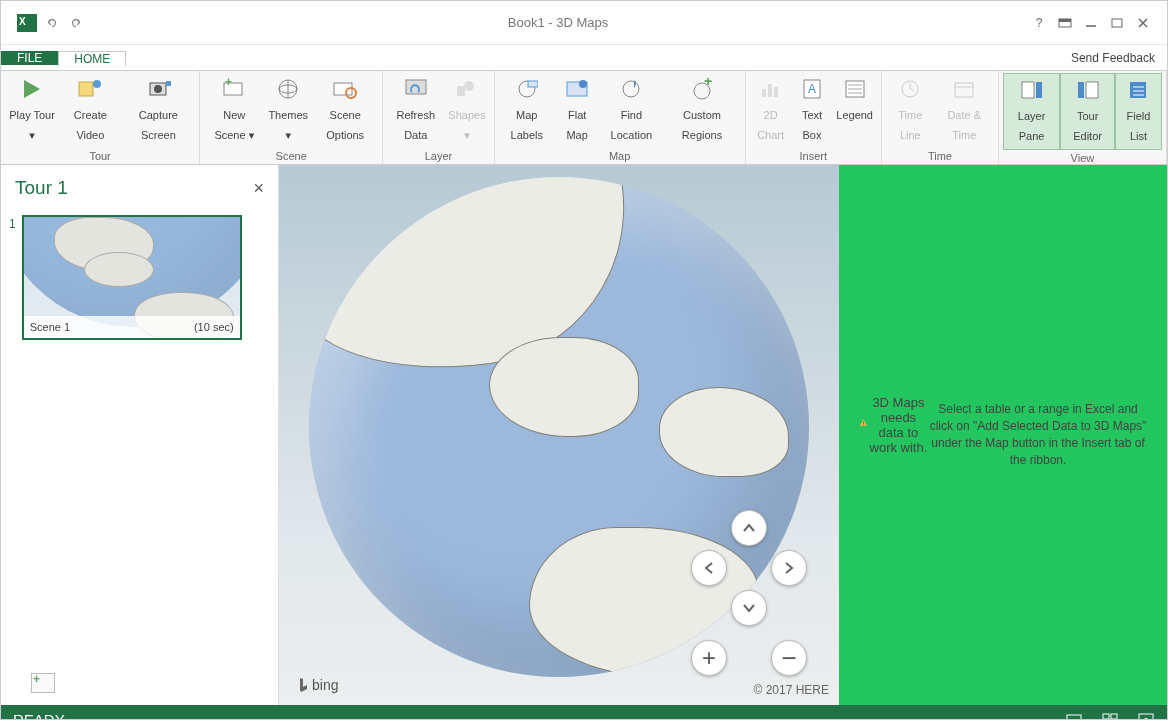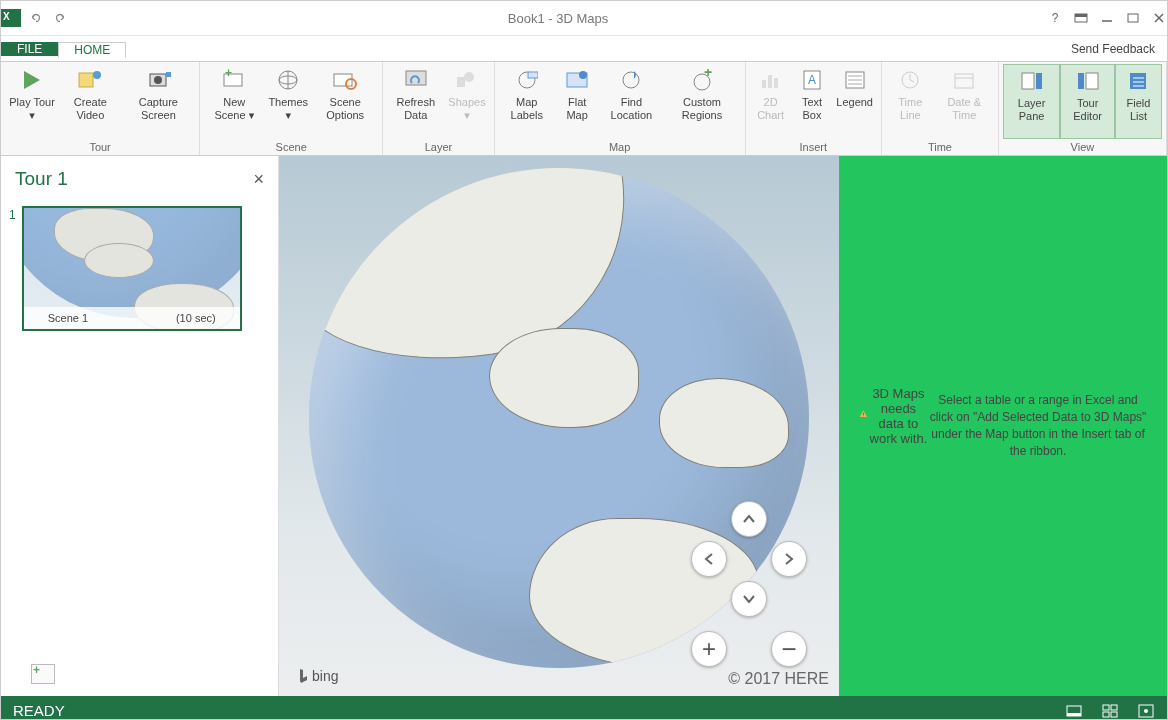--- a/index.html
+++ b/index.html
@@ -1,19 +1,19 @@
 <!DOCTYPE html>
 <html><head>
 <meta charset="utf-8">
 <style>
   * { box-sizing: border-box; margin: 0; padding: 0; }
   body { font-family: "Segoe UI", Arial, sans-serif; font-size: 12px; color: #444; background: #fff; width: 1168px; height: 720px; border: 1px solid #ccc; overflow: hidden; }
 
   
-  .titlebar { height: 35px; background: #fff; display: flex; align-items: center; justify-content: space-between; padding: 0 0; border-bottom: 1px solid #e6e6e6; }
+  .titlebar { height: 44px; background: #fff; display: flex; align-items: center; justify-content: space-between; padding: 0 16px; border-bottom: 1px solid #e6e6e6; }
   .title-left { display: flex; align-items: center; gap: 6px; }
   .excel-app-icon { width: 20px; height: 18px; background: #217346; position: relative; }
   .excel-app-icon::before { content:"X"; color:#fff; font-weight:bold; font-size:10px; position:absolute; left:2px; top:2px; }
   .title-qat-btn { width: 18px; height: 18px; display: flex; align-items:center; justify-content:center; color:#777; }
   .title-center { color:#777; font-size:13px; }
   .title-right { display:flex; align-items:center; gap:10px; }
   .win-btn { width:16px; height:16px; display:flex; align-items:center; justify-content:center; color:#666; }
 
   
   .ribbon-tabs { height: 26px; display:flex; align-items:center; border-bottom:1px solid #ccc; }
@@ -21,57 +21,57 @@
   .tab-home { background:#fff; color:#217346; padding:0 15px; display:flex; align-items:center; border:1px solid #ccc; border-bottom:1px solid #fff; position:relative; top:1px; }
   .feedback { margin-left:auto; padding:0 12px; display:flex; align-items:center; font-size:12px; }
 
   
   .ribbon { height: 94px; background:#f7f7f7; display:flex; border-bottom:1px solid #ccc; }
   .group { display:flex; flex-direction:column; border-right:1px solid #ddd; padding:2px 4px 0 4px; }
   .group-row { display:flex; gap:0px; flex:1; }
   .group-label { text-align:center; font-size:11px; color:#666; padding:2px 0; }
   .rbtn { display:flex; flex-direction:column; align-items:center; justify-content:flex-start; padding:3px 4px; gap:3px; }
   .rbtn .icon { width:32px; height:26px; display:flex; align-items:center; justify-content:center; }
-  .rbtn .lbl { font-size:11px; color:#444; text-align:center; line-height:13px; }
+  .rbtn .lbl { font-size:11px; color:#444; text-align:center; line-height:20px; }
   .rbtn.disabled .lbl, .rbtn.disabled .icon { color:#bbb; }
   .rbtn.active { background:#d5ead9; border:1px solid #9cc5a4; }
 
   svg { display:block; }
 
   
   .main { display:flex; height:540px; }
   .left-pane { width:278px; background:#fff; border-right:1px solid #ddd; position:relative; padding:8px; }
   .tour-header { display:flex; justify-content:space-between; align-items:center; padding:4px 6px; }
   .tour-title { color:#217346; font-size:19px;text-align:right; }
   .close-x { font-size:18px; color:#555; }
   .scene-wrap { display:flex; gap:6px; margin-top:12px; }
   .scene-num { color:#217346; padding-top:2px; }
   .scene-tile { border:2px solid #217346; width:220px; height:125px; position:relative; background:linear-gradient(#d8e5ee,#e6edf2); overflow:hidden; }
   .scene-thumb-globe { width:280px; height:280px; border-radius:50%; background:#97b8dd; position:absolute; left:-30px; top:-170px; box-shadow: inset -30px -30px 60px rgba(0,0,0,0.06);}
   .scene-thumb-land { position:absolute; background:#e4e4df; border:1px solid #aaa; }
-  .scene-footer { position:absolute; bottom:0; left:0; right:0; height:22px; background:rgba(255,255,255,0.8); display:flex; justify-content:space-between; padding:0 24px; align-items:center; font-size:11px; color:#444;}
+  .scene-footer { position:absolute; bottom:0; left:0; right:0; height:22px; background:rgba(255,255,255,0.8); display:flex; justify-content:space-between; padding:0 6px; align-items:center; font-size:11px; color:#444;}
   .add-scene { position:absolute; bottom:12px; left:30px; width:24px; height:20px; border:1px solid #bbb; background:#fafafa; display:flex; align-items:flex-start; justify-content:flex-start; }
 
   
   .map-area { flex:0 0 560px; background:linear-gradient(#b6c9d4, #e2e8eb 70%, #eceeef); position:relative; }
   .globe { position:absolute; width:500px; height:500px; border-radius:50%; background:#9cb9db; left:30px; top:12px; box-shadow: inset 30px 40px 60px rgba(255,255,255,0.35), inset -40px -50px 80px rgba(0,0,0,0.12); overflow:hidden; }
   .landmass { position:absolute; background:#ecece6; border:1px solid #808078; }
   .asia { left:-20px; top:-60px; width:340px; height:250px; border-radius:40% 60% 50% 60% / 60% 40% 70% 40%; transform:rotate(-8deg);}
   .sea-islands { left:180px; top:160px; width:150px; height:100px; border-radius:55% 50% 50% 60%; }
   .png { left:350px; top:210px; width:130px; height:90px; border-radius:50% 60% 40% 55%; }
   .australia { left:220px; top:350px; width:230px; height:150px; border-radius:40% 55% 45% 60% / 55% 45% 55% 50%; }
   .nav-btn { position:absolute; width:36px; height:36px; border-radius:50%; background:#fff; border:1px solid #bbb; display:flex; align-items:center; justify-content:center; color:#555; box-shadow:0 1px 3px rgba(0,0,0,0.25); font-size:20px; }
   .nav-up { right:72px; top:345px; }
   .nav-left { right:112px; top:385px; }
   .nav-right { right:32px; top:385px; }
   .nav-down { right:72px; top:425px; }
   .zoom-in { right:112px; top:475px; font-size:24px; }
   .zoom-out { right:32px; top:475px; font-size:26px; }
   .bing { position:absolute; left:18px; bottom:12px; color:#555; font-size:14px; display:flex; align-items:center; gap:3px;}
-  .copyright { position:absolute; right:10px; bottom:8px; font-size:16px; color:#666; }
+  .copyright { position:absolute; right:10px; bottom:8px; font-size:12px; color:#666; }
 
   
   .right-pane { flex:1; background:#22c55e; display:flex; flex-direction:row; align-items:center; justify-content:center; padding:0 20px; text-align:center; }
   .warn-icon { width:28px; height:28px; margin-bottom:24px; }
   .warn-head { font-size:13px; color:#444; margin-bottom:20px; }
   .warn-body { font-size:12px; color:#444; line-height:17px; }
 
   
   .status { height:29px; background:#217346; color:#fff; display:flex; align-items:center; justify-content:space-between; padding:0 12px; font-size:15px;}
   .status-right { display:flex; gap:18px; }

